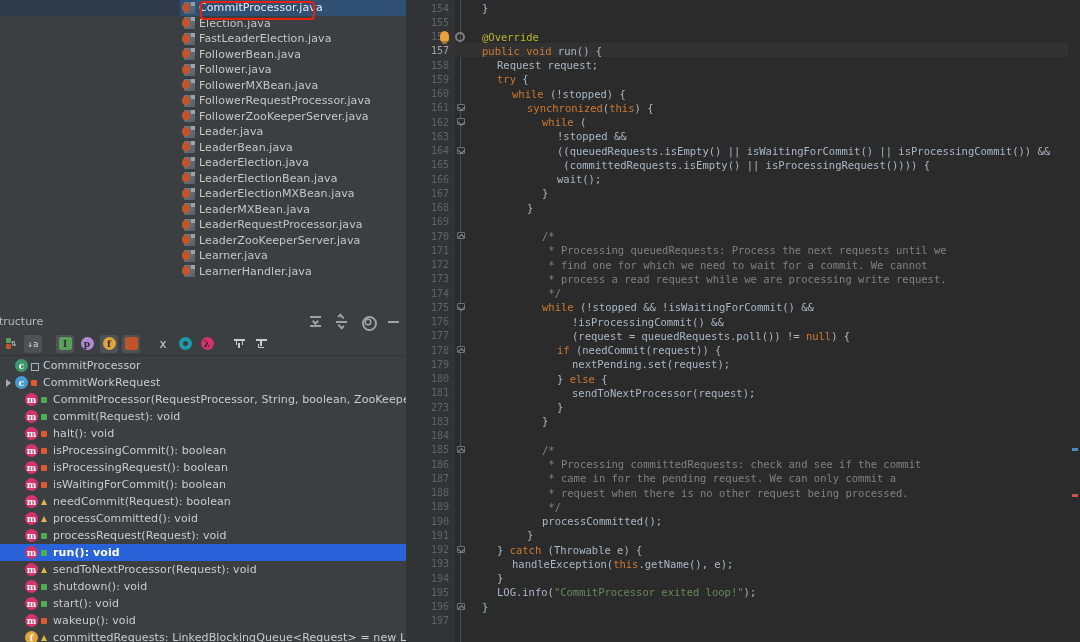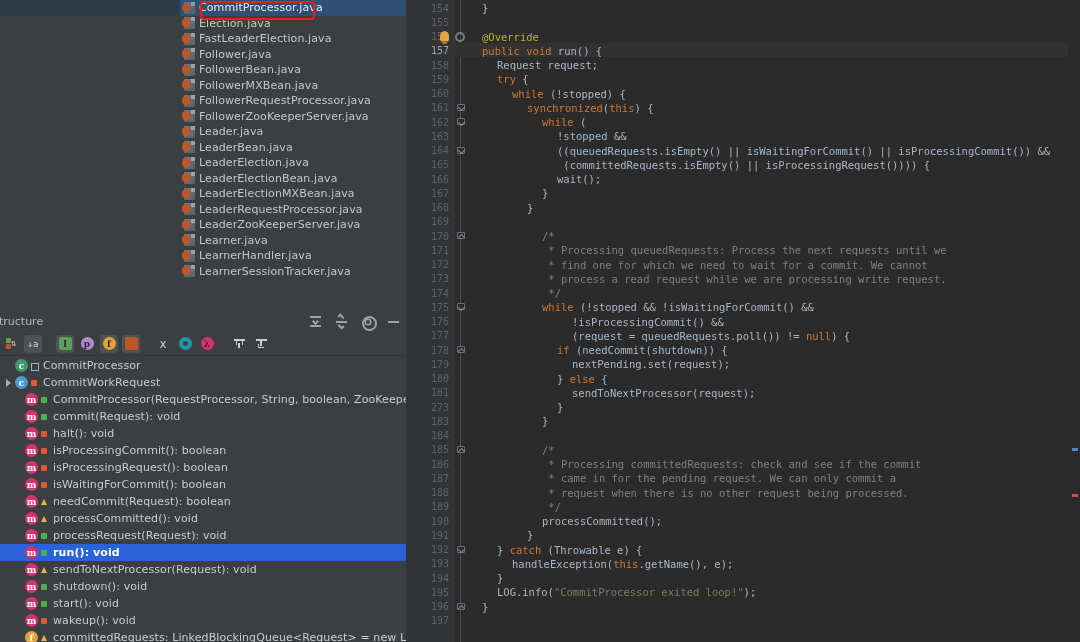--- a/index.html
+++ b/index.html
@@ -450,28 +450,28 @@
       <div class="file-row">
         <span class="java-icon"></span>
         <span class="fname">Election.java</span>
       </div>
       <div class="file-row">
         <span class="java-icon"></span>
         <span class="fname">FastLeaderElection.java</span>
       </div>
       <div class="file-row">
         <span class="java-icon"></span>
+        <span class="fname">FollowerBean.java</span>
+      </div>
+      <div class="file-row">
+        <span class="java-icon"></span>
         <span class="fname">Follower.java</span>
       </div>
       <div class="file-row">
         <span class="java-icon"></span>
-        <span class="fname">FollowerBean.java</span>
-      </div>
-      <div class="file-row">
-        <span class="java-icon"></span>
         <span class="fname">FollowerMXBean.java</span>
       </div>
       <div class="file-row">
         <span class="java-icon"></span>
         <span class="fname">FollowerRequestProcessor.java</span>
       </div>
       <div class="file-row">
         <span class="java-icon"></span>
         <span class="fname">FollowerZooKeeperServer.java</span>
       </div>
@@ -490,37 +490,37 @@
       <div class="file-row">
         <span class="java-icon"></span>
         <span class="fname">LeaderElectionBean.java</span>
       </div>
       <div class="file-row">
         <span class="java-icon"></span>
         <span class="fname">LeaderElectionMXBean.java</span>
       </div>
       <div class="file-row">
         <span class="java-icon"></span>
+        <span class="fname">LeaderMXBean.java</span>
+      </div>
+      <div class="file-row">
+        <span class="java-icon"></span>
         <span class="fname">LeaderRequestProcessor.java</span>
       </div>
       <div class="file-row">
         <span class="java-icon"></span>
         <span class="fname">LeaderZooKeeperServer.java</span>
       </div>
       <div class="file-row">
         <span class="java-icon"></span>
         <span class="fname">Learner.java</span>
       </div>
       <div class="file-row">
         <span class="java-icon"></span>
         <span class="fname">LearnerHandler.java</span>
-      </div>
-      <div class="file-row">
-        <span class="java-icon"></span>
-        <span class="fname">LearnerSessionTracker.java</span>
       </div>
     </div>
   <div class="annot-box"></div>
 
   <div class="editor">
     <div class="gutter" id="gutter">
         <div class="gutter-num" style="top: 2.5px;">154</div>
         <div class="gutter-num" style="top: 16.75px;">155</div>
         <div class="gutter-num" style="top: 31px;">156</div>
         <div class="gutter-num current" style="top: 45.25px;">157</div>
@@ -599,21 +599,21 @@
         <div class="code-line" style="top: 200.5px; left: 60px;"><span class="txt">}</span></div>
         <div class="code-line" style="top: 214.75px; left: 0px;"></div>
         <div class="code-line" style="top: 229px; left: 75px;"><span class="cmt">/*</span></div>
         <div class="code-line" style="top: 243.25px; left: 75px;"><span class="cmt"> * Processing queuedRequests: Process the next requests until we</span></div>
         <div class="code-line" style="top: 257.5px; left: 75px;"><span class="cmt"> * find one for which we need to wait for a commit. We cannot</span></div>
         <div class="code-line" style="top: 271.75px; left: 75px;"><span class="cmt"> * process a read request while we are processing write request.</span></div>
         <div class="code-line" style="top: 286px; left: 75px;"><span class="cmt"> */</span></div>
         <div class="code-line" style="top: 300.25px; left: 75px;"><span class="kw">while</span><span class="txt"> (!stopped &amp;&amp; !isWaitingForCommit() &amp;&amp;</span></div>
         <div class="code-line" style="top: 314.5px; left: 105px;"><span class="txt">!isProcessingCommit() &amp;&amp;</span></div>
         <div class="code-line" style="top: 328.75px; left: 105px;"><span class="txt">(request = queuedRequests.poll()) != </span><span class="kw">null</span><span class="txt">) {</span></div>
-        <div class="code-line" style="top: 343px; left: 90px;"><span class="kw">if</span><span class="txt"> (needCommit(shutdown)) {</span></div>
+        <div class="code-line" style="top: 343px; left: 90px;"><span class="kw">if</span><span class="txt"> (needCommit(request)) {</span></div>
         <div class="code-line" style="top: 357.25px; left: 105px;"><span class="txt">nextPending.set(request);</span></div>
         <div class="code-line" style="top: 371.5px; left: 90px;"><span class="txt">} </span><span class="kw">else</span><span class="txt"> {</span></div>
         <div class="code-line" style="top: 385.75px; left: 105px;"><span class="txt">sendToNextProcessor(request);</span></div>
         <div class="code-line" style="top: 400px; left: 90px;"><span class="txt">}</span></div>
         <div class="code-line" style="top: 414.25px; left: 75px;"><span class="txt">}</span></div>
         <div class="code-line" style="top: 428.5px; left: 0px;"></div>
         <div class="code-line" style="top: 442.75px; left: 75px;"><span class="cmt">/*</span></div>
         <div class="code-line" style="top: 457px; left: 75px;"><span class="cmt"> * Processing committedRequests: check and see if the commit</span></div>
         <div class="code-line" style="top: 471.25px; left: 75px;"><span class="cmt"> * came in for the pending request. We can only commit a</span></div>
         <div class="code-line" style="top: 485.5px; left: 75px;"><span class="cmt"> * request when there is no other request being processed.</span></div>

